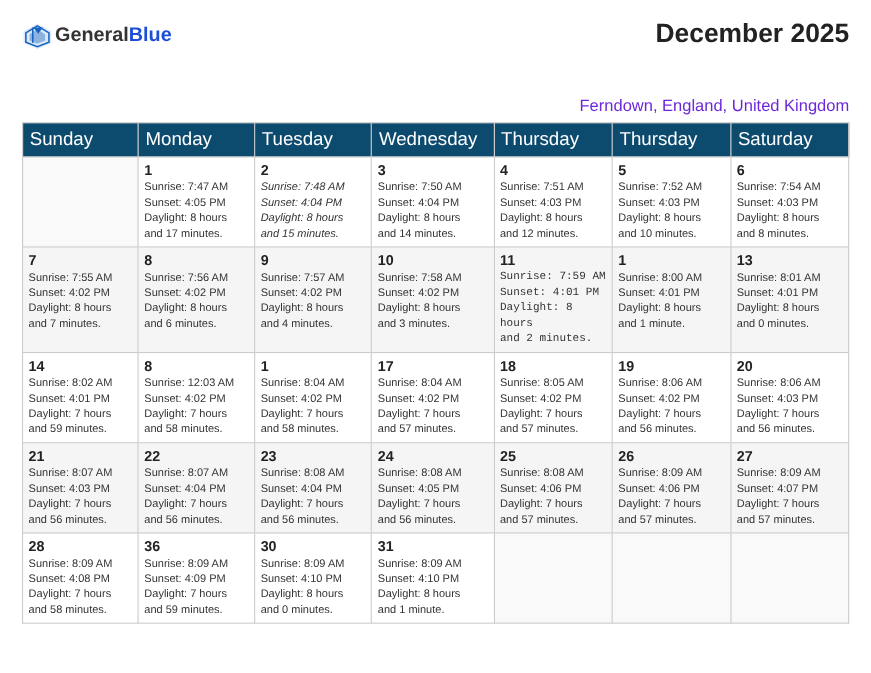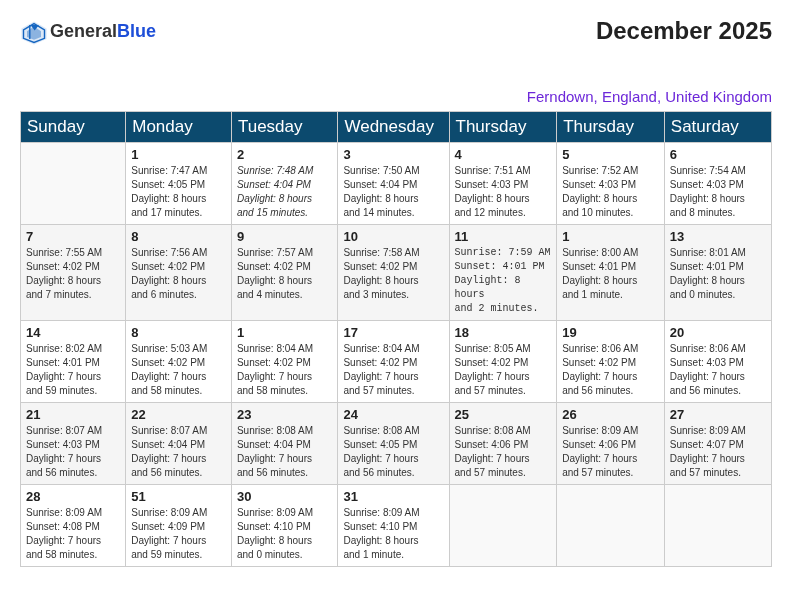--- a/index.html
+++ b/index.html
@@ -232,21 +232,21 @@
         <tr>
           <td>
             <span class="day-num">14</span>
             <div class="day-info" style="white-space: pre-line;">Sunrise: 8:02 AM
 Sunset: 4:01 PM
 Daylight: 7 hours
 and 59 minutes.</div>
           </td>
           <td>
             <span class="day-num">8</span>
-            <div class="day-info" style="white-space: pre-line;">Sunrise: 5:03 AM
+            <div class="day-info" style="white-space: pre-line;">Sunrise: 12:03 AM
 Sunset: 4:02 PM
 Daylight: 7 hours
 and 58 minutes.</div>
           </td>
           <td>
             <span class="day-num">1</span>
             <div class="day-info" style="white-space: pre-line;">Sunrise: 8:04 AM
 Sunset: 4:02 PM
 Daylight: 7 hours
 and 58 minutes.</div>
@@ -333,21 +333,21 @@
         </tr>
         <tr>
           <td>
             <span class="day-num">28</span>
             <div class="day-info" style="white-space: pre-line;">Sunrise: 8:09 AM
 Sunset: 4:08 PM
 Daylight: 7 hours
 and 58 minutes.</div>
           </td>
           <td>
-            <span class="day-num">51</span>
+            <span class="day-num">36</span>
             <div class="day-info" style="white-space: pre-line;">Sunrise: 8:09 AM
 Sunset: 4:09 PM
 Daylight: 7 hours
 and 59 minutes.</div>
           </td>
           <td>
             <span class="day-num">30</span>
             <div class="day-info" style="white-space: pre-line;">Sunrise: 8:09 AM
 Sunset: 4:10 PM
 Daylight: 8 hours

